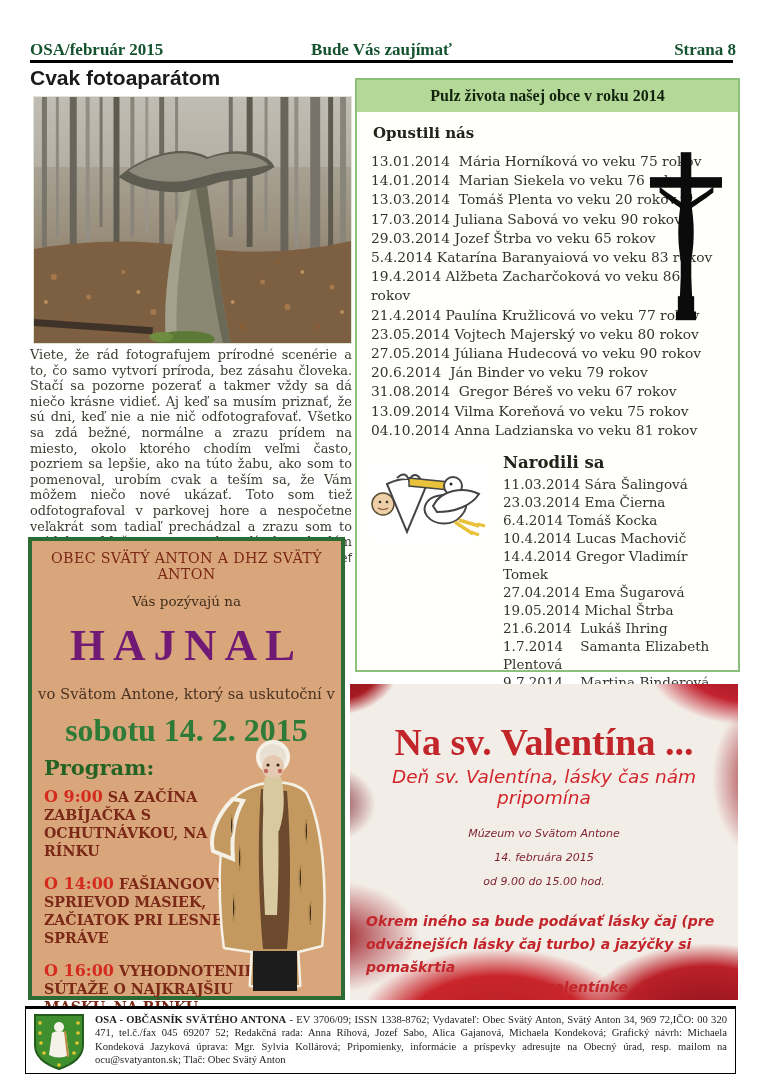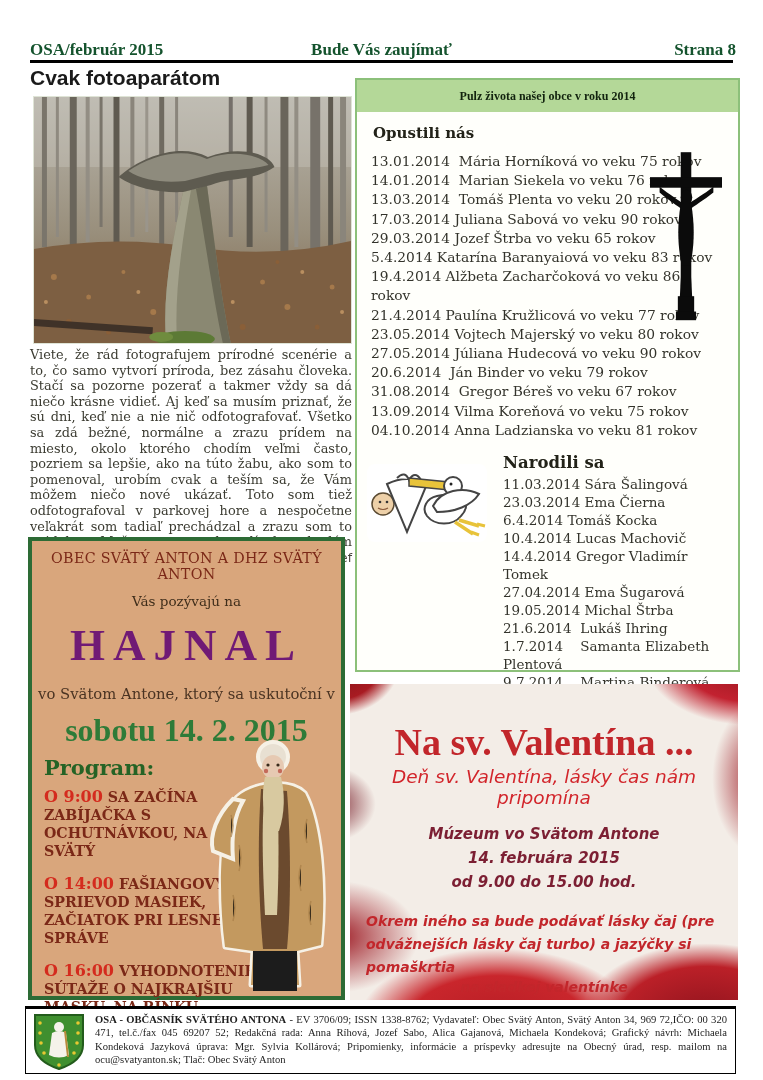--- a/index.html
+++ b/index.html
@@ -32,21 +32,21 @@
   .haj-date{margin-top:10px;font-weight:bold;font-size:32px;color:#2e7b38;font-family:"Liberation Serif",serif;}
   .prog-wrap{position:relative;text-align:left;padding:4px 0 0 12px;height:250px;}
   .prog-label{font-weight:bold;font-size:21px;color:#256325;margin:2px 0 8px 0;}
   .prog-list{width:212px;}
   .prog-item{font-weight:bold;font-size:14.2px;line-height:18px;color:#7b2817;margin-bottom:15px;white-space:pre-wrap;}
   .prog-time{color:#d42b1e;font-size:16px;margin-right:5px;}
   #mask-figure{position:absolute;right:2px;bottom:4px;width:136px;height:264px;}
 
   
   #pulse-box{left:355px;top:78px;width:381px;height:590px;border:2px solid #8cc07a;background:#fffffb;box-sizing:content-box;}
-  #pulse-title{height:32px;background:#b4d898;text-align:center;font-family:"Liberation Serif",serif;font-weight:bold;font-size:12px;line-height:32px;color:#12230e;}
+  #pulse-title{height:32px;background:#b4d898;text-align:center;font-family:"Liberation Serif",serif;font-weight:bold;font-size:16px;line-height:32px;color:#12230e;}
   #pulse-body{position:relative;padding:10px 14px 0 14px;}
   #deaths-heading{font-weight:bold;font-size:15px;color:#222218;margin:2px 0 10px 2px;}
   .death-row{font-size:13.8px;line-height:19.2px;color:#33332b;white-space:pre-wrap;}
   #crucifix{position:absolute;right:16px;top:38px;width:72px;height:182px;}
   #births-heading{font-weight:bold;font-size:16.5px;color:#222218;margin:13px 0 3px 132px;}
   .birth-row{font-size:13.5px;line-height:18px;color:#33332b;margin-left:132px;white-space:pre-wrap;}
   #stork{position:absolute;left:10px;top:352px;width:120px;height:78px;}
 
   
   #valentine-box{
@@ -56,21 +56,21 @@
       radial-gradient(90px 70px at -4% -6%, #7e1117 0%, #a81b22 50%, rgba(168,27,34,0) 72%),
       radial-gradient(150px 95px at 103% -8%, #8f141c 0%, #c22230 45%, rgba(194,34,48,0) 70%),
       radial-gradient(70px 110px at 106% 30%, #9c1620 0%, rgba(156,22,32,0) 70%),
       radial-gradient(70px 55px at -6% 38%, #70101c 0%, rgba(112,16,28,0) 70%),
       radial-gradient(120px 80px at -4% 80%, #9c1620 0%, rgba(156,22,32,0) 70%),
       radial-gradient(200px 110px at 38% 108%, #b51d24 0%, #c9262c 45%, rgba(201,38,44,0) 70%),
       radial-gradient(175px 105px at 92% 106%, #8e131d 0%, #bb2028 50%, rgba(187,32,40,0) 72%);
   }
   #valentine-title{margin-top:36px;font-family:"Liberation Serif",serif;font-weight:bold;font-size:38px;color:#c2262b;}
   #valentine-subtitle{margin-top:2px;font-family:"DejaVu Sans",sans-serif;font-style:italic;font-size:18.5px;color:#d2252b;}
-  .val-mid{font-family:"DejaVu Sans",sans-serif;font-style:italic;font-weight:bold;font-size:15px;line-height:24px;color:#7c1f33;}
+  .val-mid{font-family:"DejaVu Sans",sans-serif;font-style:italic;font-weight:normal;font-size:11px;line-height:24px;color:#7c1f33;}
   #valentine-venue{margin-top:14px;}
   #valentine-note1{margin:16px 16px 0 16px;text-align:left;font-family:"DejaVu Sans",sans-serif;font-style:italic;font-weight:bold;font-size:14px;line-height:23px;color:#c2262b;}
   #valentine-note2{margin-top:0;font-family:"DejaVu Sans",sans-serif;font-style:italic;font-weight:bold;font-size:14px;color:#c2262b;}
 
   
   #page-footer{left:25px;top:1006px;width:711px;height:68px;border:1px solid #000;border-top:3px solid #000;background:#fff;box-sizing:border-box;padding:4px 8px 3px 6px;}
   #footer-crest{float:left;width:54px;height:58px;margin-right:9px;}
   #footer-text{font-family:"Liberation Serif",serif;font-size:10.6px;line-height:13.4px;text-align:justify;color:#1d1d1d;}
   #footer-bold{font-weight:bold;}
 </style>
@@ -162,21 +162,21 @@
 
 <div class="abs" id="hajnal-box">
   <div class="haj-org">OBEC SVÄTÝ ANTON A DHZ SVÄTÝ ANTON</div>
   <div class="haj-invite">Vás pozývajú na</div>
   <div class="haj-title">HAJNAL</div>
   <div class="haj-where">vo Svätom Antone, ktorý sa uskutoční v</div>
   <div class="haj-date">sobotu 14. 2. 2015</div>
   <div class="prog-wrap">
     <div class="prog-label">Program:</div>
     <div class="prog-list">
-        <div class="prog-item"><span class="prog-time">O 9:00</span><span class="prog-text">SA ZAČÍNA ZABÍJAČKA S OCHUTNÁVKOU, NA SVÄTÝ</span></div>
+        <div class="prog-item"><span class="prog-time">O 9:00</span><span class="prog-text">SA ZAČÍNA ZABÍJAČKA S OCHUTNÁVKOU, NA RÍNKU</span></div>
         <div class="prog-item"><span class="prog-time">O 14:00</span><span class="prog-text">FAŠIANGOVÝ SPRIEVOD MASIEK, ZAČIATOK PRI LESNEJ SPRÁVE</span></div>
         <div class="prog-item"><span class="prog-time">O 16:00</span><span class="prog-text">VYHODNOTENIE SÚTAŽE O NAJKRAJŠIU MASKU, NA RÍNKU</span></div>
         <div class="prog-item"><span class="prog-time">O 16:30</span><span class="prog-text">POCHOVÁVANIE BASY,  NA RÍNKU</span></div>
       </div>
 
     <svg id="mask-figure" viewBox="0 0 136 264">
       <g stroke="#f6f1e6" stroke-width="5" stroke-linejoin="round">
         <path d="M34,62 C18,80 14,150 22,212 L50,216 L48,250 L96,250 L94,216 L118,210 C124,150 118,88 102,58 C88,44 52,46 34,62 Z" fill="#c3995f"></path>
       </g>
       <path d="M34,62 C18,80 14,150 22,212 L50,216 L48,250 L96,250 L94,216 L118,210 C124,150 118,88 102,58 C88,44 52,46 34,62 Z" fill="#c3995f"></path>

